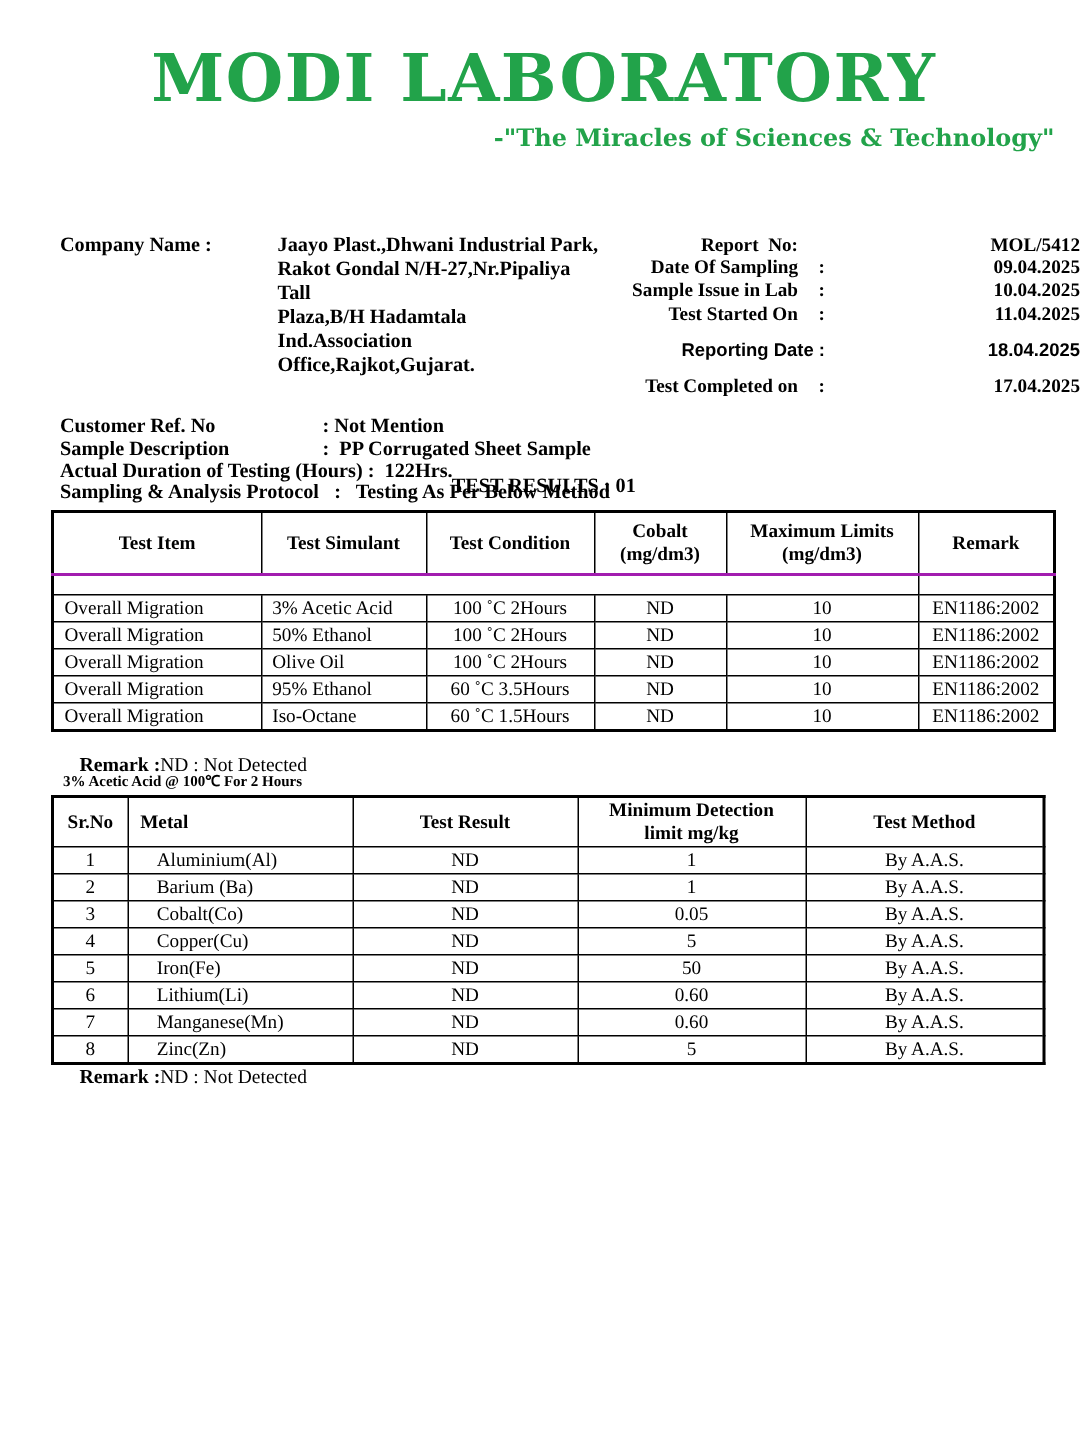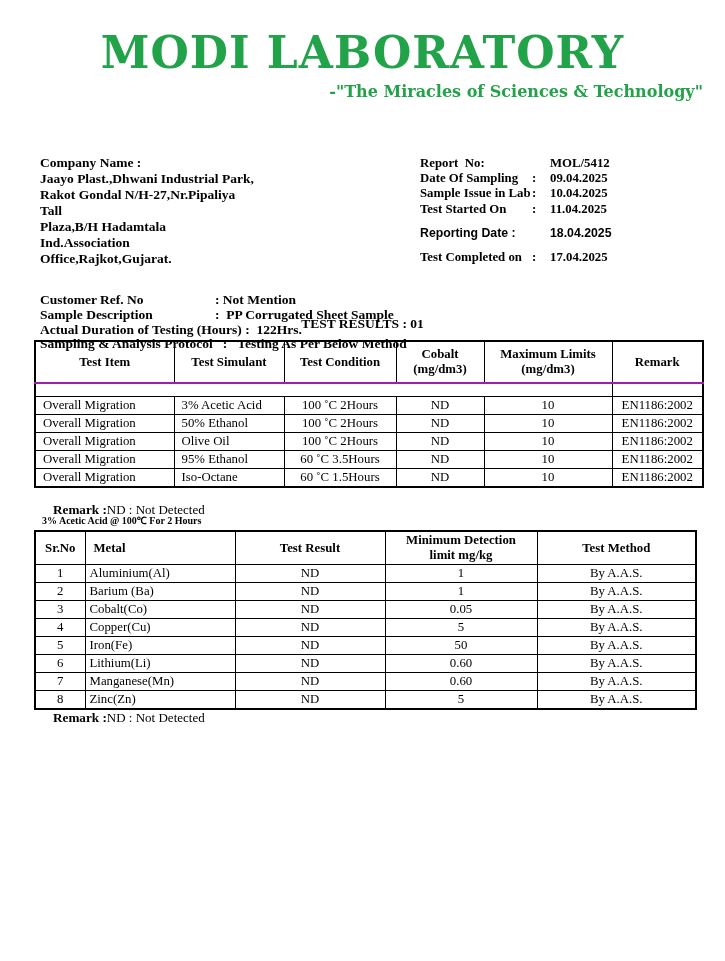--- a/index.html
+++ b/index.html
@@ -26,33 +26,33 @@
     font-family:"DejaVu Serif", serif;
     font-weight:bold; font-size:16px;
     color:#22A34A;
   }
 
   
   .info-left {
     position:absolute; left:40px; top:155px; width:375px;
     font-weight:bold; font-size:13.5px; line-height:16px;
   }
-  .company-row { display:flex;flex-direction:column; }
+  .company-row { display:flex; }
   .company-label { width:145px; white-space:pre-wrap; }
   .address { width:215px; white-space:pre-line; }
   .sample-rows { margin-top:26px; line-height:14.8px; }
   .srow { display:flex; }
   .srow .lbl { width:175px; white-space:pre-wrap; }
   .srow .val { white-space:pre-wrap; }
   .fullline { white-space:pre-wrap; }
 
   
   .info-right {
     position:absolute; left:420px; top:156px; width:300px;
-    font-weight:bold; font-size:12.8px; line-height:15.2px;
+    font-weight:bold; font-size:12.8px; line-height:15.2px;text-align:right;
   }
   .mrow { display:flex; }
   .mrow .mlabel { width:112px; white-space:pre-wrap; }
   .mrow .mcolon { width:18px; }
   .mrow .mvalue { flex:1; white-space:pre-wrap; }
   .mrow.wide .mlabel { width:130px; }
   .grp { margin-top:9px; }
   .sans { font-family:"Liberation Sans", sans-serif; font-size:12.3px; }
 
   
@@ -75,21 +75,21 @@
   #table1 thead tr { border-bottom:2px solid #a21caf; }
   #table1 thead th { height:42px; }
   #table1 .empty-row td { height:13px; }
   #table1 tbody td { height:15px; text-align:center; }
   #table1 tbody td:nth-child(1),
   #table1 tbody td:nth-child(2) { text-align:left; padding-left:7px; }
   #table2 { position:absolute; left:34px; top:530px; width:661px; }
   #table2 thead th { height:31px; }
   #table2 thead th:nth-child(2) { text-align:left; padding-left:8px; }
   #table2 tbody td { height:14.5px; text-align:center; }
-  #table2 tbody td:nth-child(2) { text-align:left; padding-left:4px; }
+  #table2 tbody td:nth-child(2) { text-align:left; padding-left:19px; }
 
   
   .remark { position:absolute; left:40px; font-size:13px; white-space:pre-wrap; }
   .remark b { font-size:13.2px; }
   .r1pos { top:486px; }
   .r2pos { top:694px; }
 </style>
 </head>
 <body>
 

